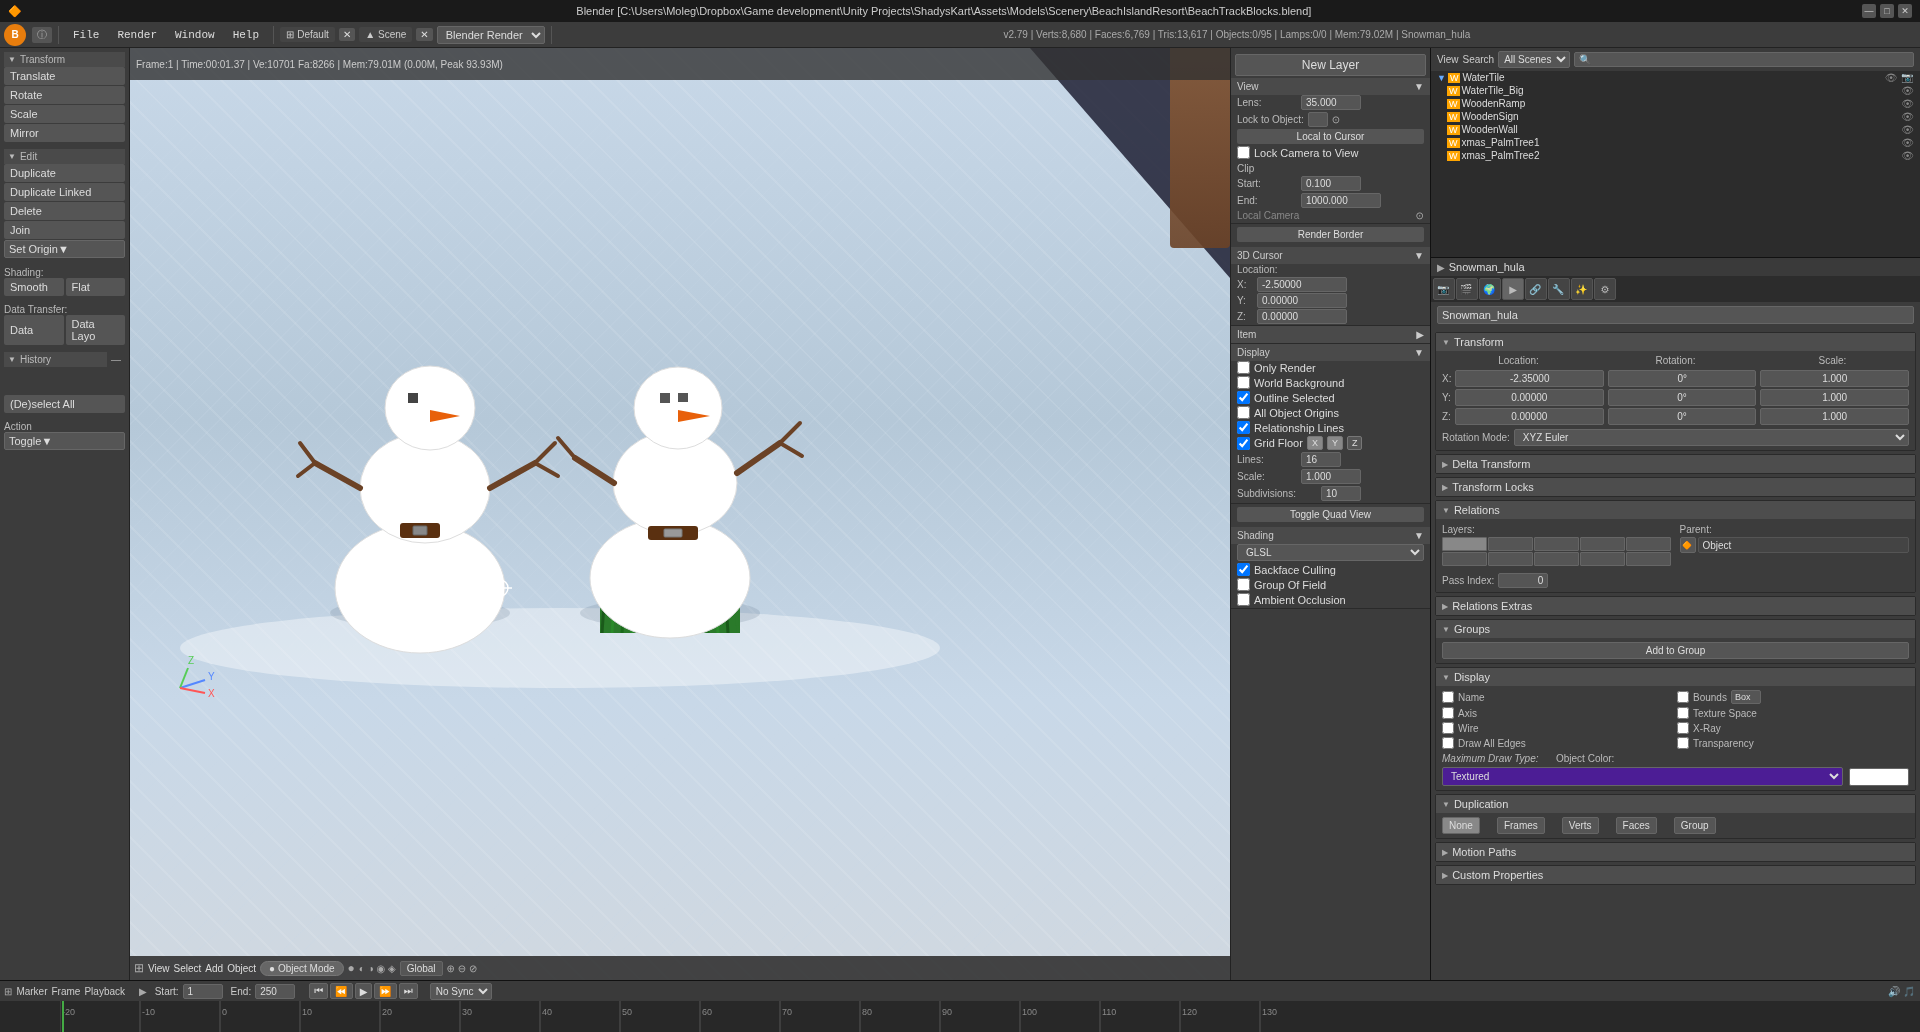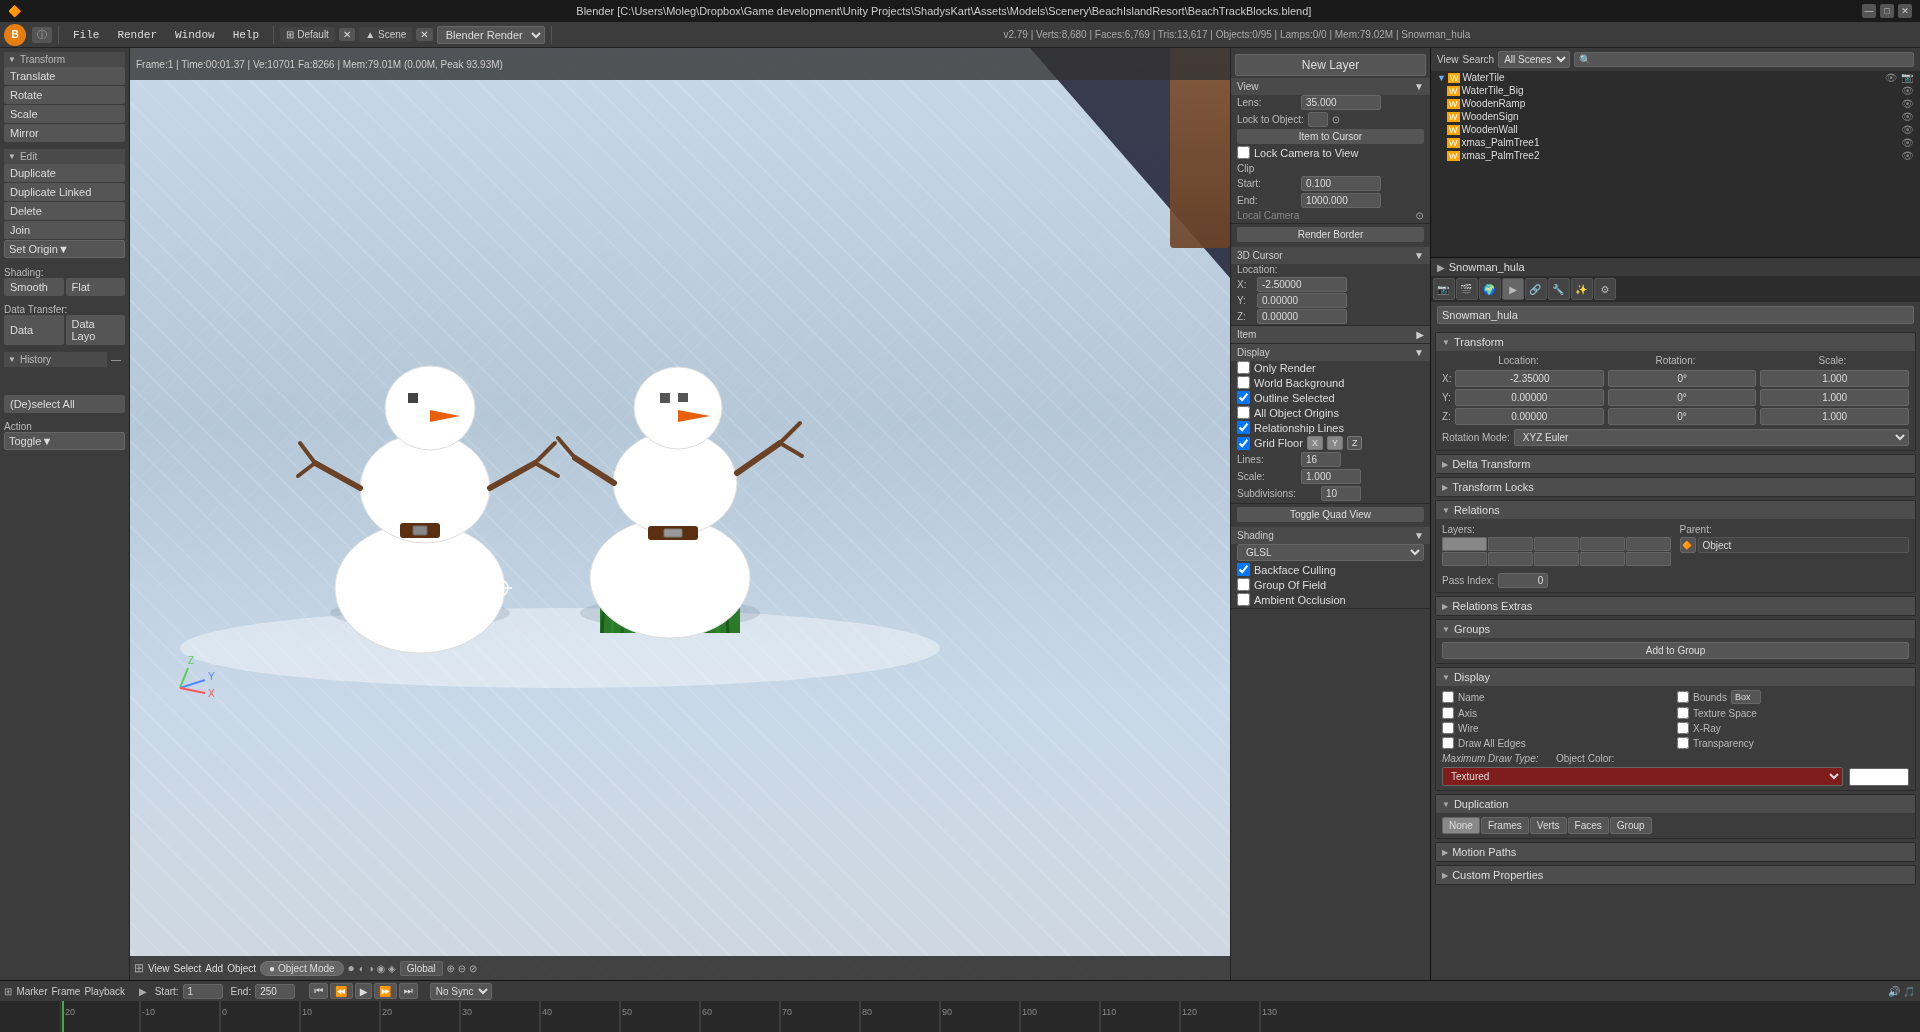--- a/index.html
+++ b/index.html
@@ -40,21 +40,21 @@
     #viewport-header { background: rgba(50,50,50,0.8); position: absolute; top: 0; left: 0; right: 0; height: 20px; display: flex; align-items: center; padding: 16px 6px; font-size: 10px; color: #ccc; z-index: 10; }
 
     
     #right-panel { width: 200px; background: #3c3c3c; border-left: 1px solid #222; display: flex; flex-direction: column; overflow-y: auto; }
     .panel-section { border-bottom: 1px solid #2a2a2a; }
     .panel-header { background: #4a4a4a; padding: 3px 6px; font-size: 10px; color: #ccc; cursor: pointer; display: flex; align-items: center; justify-content: space-between; }
     .panel-content { padding: 0 6px; }
     .panel-btn { background: #555; border: none; color: #ddd; padding: 2px 6px; cursor: pointer; border-radius: 2px; font-size: 10px; width: 100%; margin-bottom: 2px; text-align: center; }
     .panel-row { display: flex; align-items: center; margin-bottom: 2px; gap: 4px; }
     .panel-label { color: #bbb; font-size: 10px; min-width: 60px; }
-    .view-number { background: #555; border: 1px solid #666; color: #ddd; padding: 1px 4px; width: 80px; font-size: 10px; border-radius: 2px; }
+    .view-number { background: #555; border: 1px solid #666; color: #ddd; padding: 1px 4px; width: 60px; font-size: 10px; border-radius: 2px; }
     .xyz-row { display: flex; align-items: center; gap: 4px; margin-bottom: 1px; }
     .xyz-label { color: #bbb; font-size: 10px; width: 16px; }
     .xyz-input { background: #555; border: 1px solid #666; color: #ddd; padding: 1px 4px; border-radius: 2px; font-size: 10px; width: 90px; }
 
     
     #far-right { width: 490px; background: #2c2c2c; display: flex; flex-direction: column; border-left: 1px solid #111; }
     #outliner { height: 210px; border-bottom: 1px solid #111; overflow-y: auto; }
     #outliner-header { background: #3a3a3a; padding: 3px 6px; display: flex; align-items: center; gap: 4px; font-size: 10px; color: #ccc; }
     .outliner-item { display: flex; align-items: center; padding: 1px 6px; font-size: 10px; cursor: pointer; }
     .mesh-icon { color: #6af; font-size: 9px; }
@@ -77,23 +77,23 @@
     .rotation-mode-select { background: #555; border: 1px solid #666; color: #ddd; padding: 1px 4px; font-size: 10px; flex: 1; border-radius: 2px; }
     .layers-grid { display: grid; grid-template-columns: repeat(5, 1fr); gap: 1px; margin-bottom: 3px; }
     .layer-btn { background: #555; border: 1px solid #666; height: 14px; cursor: pointer; border-radius: 1px; }
     .layer-btn.active { background: #888; }
     .pass-index-row { display: flex; align-items: center; gap: 4px; margin-top: 3px; }
     .pass-index-input { background: #555; border: 1px solid #666; color: #ddd; padding: 1px 4px; font-size: 10px; width: 50px; border-radius: 2px; text-align: right; }
     .groups-add-btn { background: #555; border: 1px solid #666; color: #ddd; padding: 2px 6px; border-radius: 2px; font-size: 10px; width: 100%; cursor: pointer; text-align: center; }
     .display-item { display: flex; align-items: center; gap: 4px; }
     .display-checkbox { width: 12px; height: 12px; }
     .max-draw-row { display: flex; align-items: center; gap: 4px; margin-top: 3px; }
-    .max-draw-select { background: #7f1d1d; border: 1px solid #666; color: #ddd; padding: 2px 4px; font-size: 10px; flex: 1; border-radius: 2px; }
+    .max-draw-select { background: #4c1d95; border: 1px solid #666; color: #ddd; padding: 2px 4px; font-size: 10px; flex: 1; border-radius: 2px; }
     .obj-color-swatch { width: 60px; height: 18px; background: white; border: 1px solid #666; border-radius: 2px; }
-    .dup-tabs { display: flex; gap: 1px; }
+    .dup-tabs { display: flex; gap: 17px; }
     .dup-tab { background: #555; border: 1px solid #666; color: #ddd; padding: 2px 6px; font-size: 10px; cursor: pointer; border-radius: 2px; }
     .dup-tab.active { background: #888; }
     #timeline { background: #2c2c2c; border-top: 1px solid #111; display: flex; flex-direction: column; height: 52px; }
     #timeline-header { background: #3a3a3a; height: 20px; display: flex; align-items: center; padding: 0 4px; gap: 4px; font-size: 10px; color: #ccc; }
     #timeline-track { flex: 1; background: #282828; position: relative; overflow: hidden; }
     .new-layer-btn { position: absolute; top: 35px; right: 8px; background: #555; border: 1px solid #666; color: #ddd; padding: 3px 10px; border-radius: 2px; font-size: 12px; cursor: pointer; }
 
     
     .grid-row { display: flex; align-items: center; gap: 4px; margin-bottom: 2px; }
     .grid-xyz-btn { background: #555; border: 1px solid #777; color: #ddd; padding: 1px 4px; font-size: 9px; cursor: pointer; border-radius: 2px; }
@@ -353,21 +353,21 @@
       <div class="panel-content">
         <div class="panel-row">
           <span class="panel-label">Lens:</span>
           <input class="view-number" type="text" value="35.000" style="">
         </div>
         <div class="panel-row">
           <span class="panel-label">Lock to Object:</span>
           <input class="view-number" type="text" value="" style="width: 20px; background: rgb(85, 85, 85);">
           <span style="color:#aaa;font-size:10px;">⊙</span>
         </div>
-        <button class="panel-btn">Item to Cursor</button>
+        <button class="panel-btn">Local to Cursor</button>
         <div class="panel-row">
           <input type="checkbox" style="">
           <span>Lock Camera to View</span>
         </div>
         <div class="panel-row" style="margin-top:4px;">
           <span class="panel-label">Clip</span>
         </div>
         <div class="panel-row">
           <span class="panel-label">Start:</span>
           <input class="view-number" type="text" value="0.100" style="">

